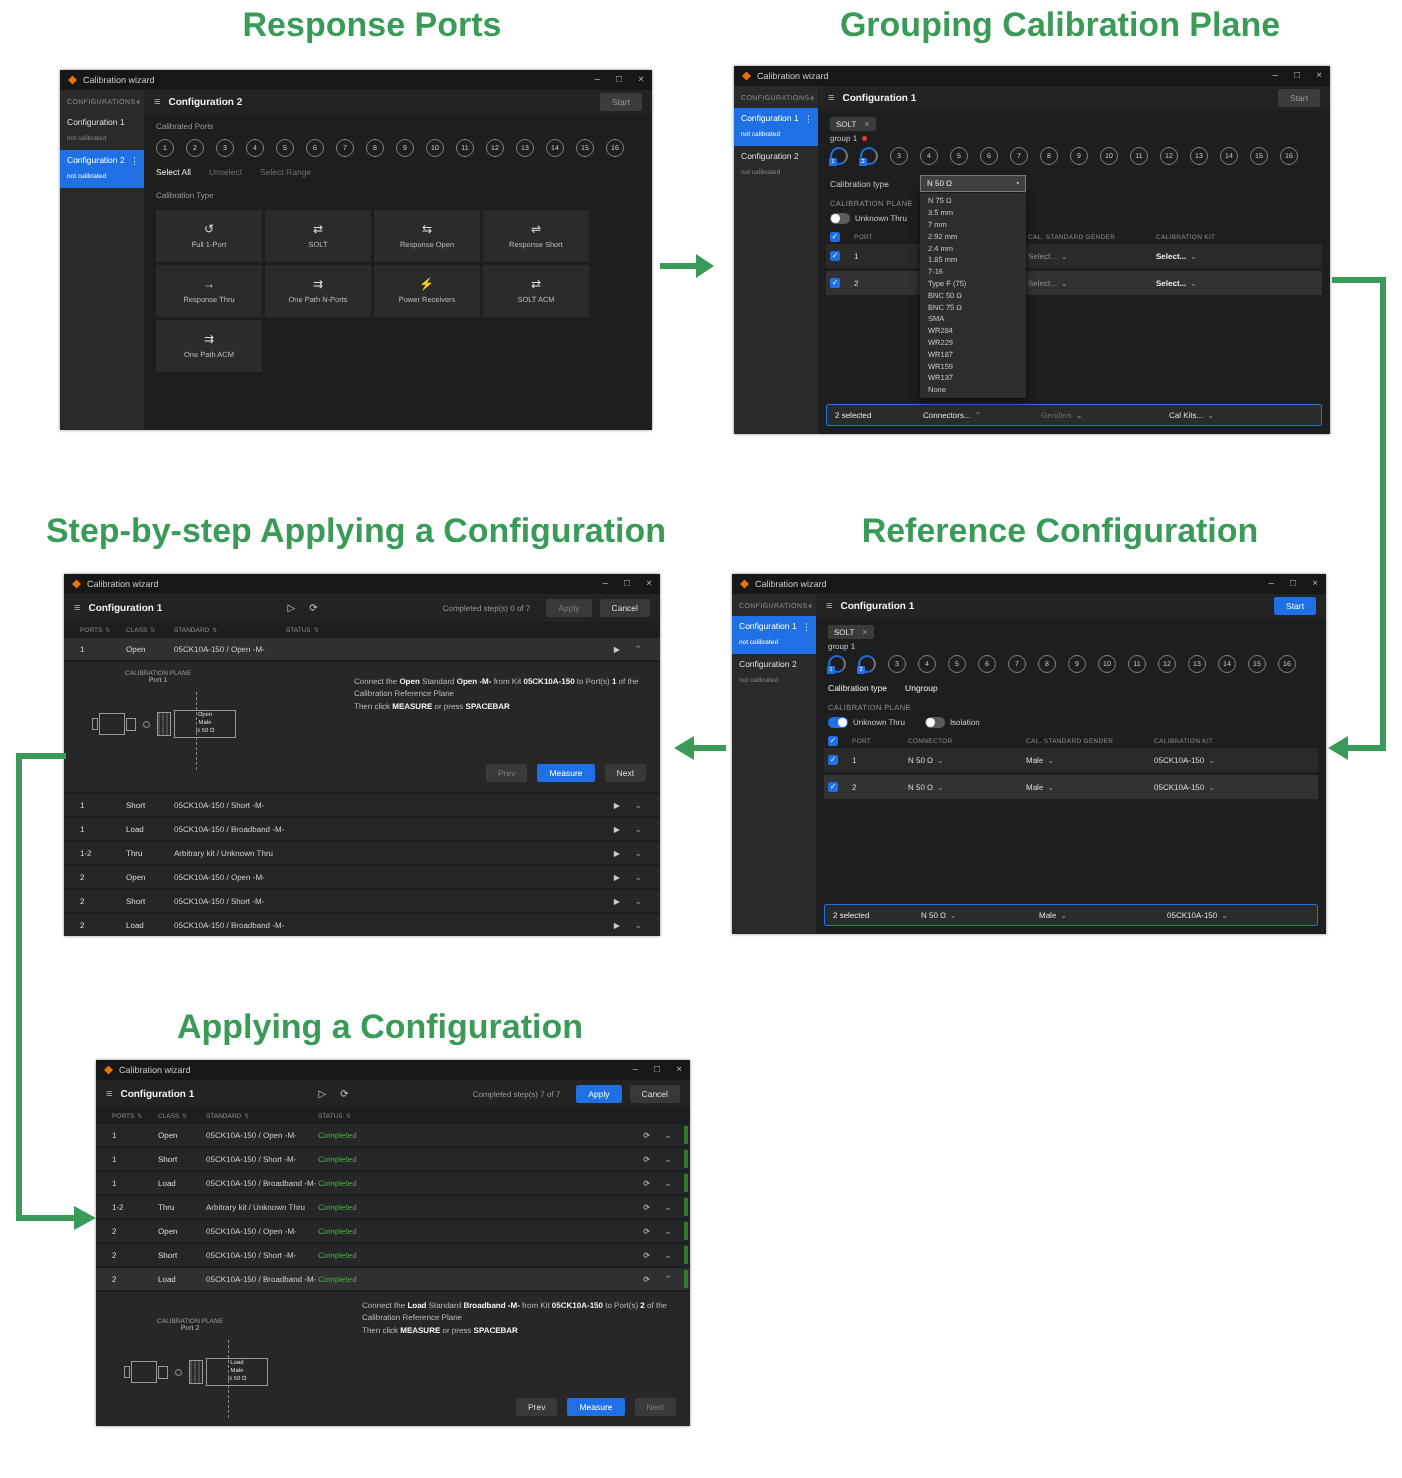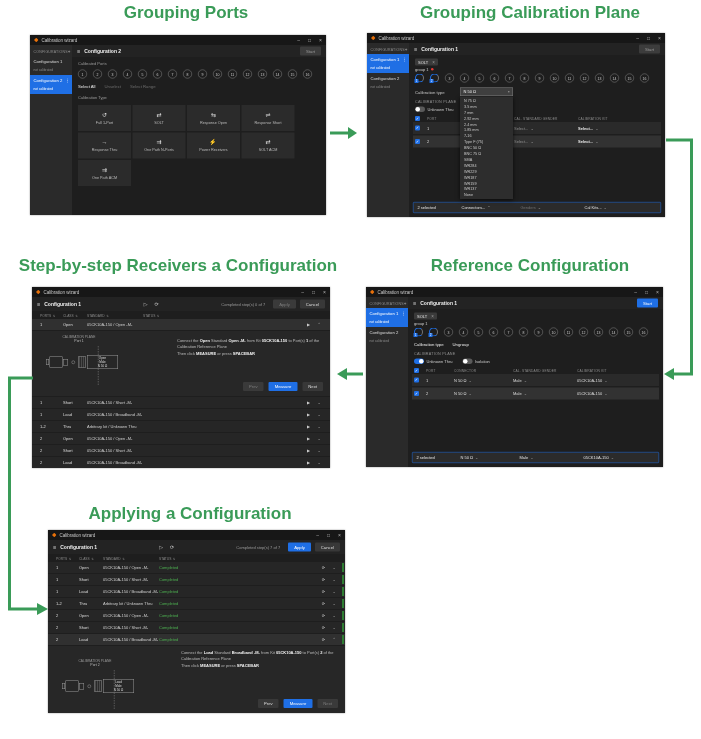--- a/index.html
+++ b/index.html
@@ -142,23 +142,23 @@
 
   svg.arrows{position:absolute;left:0;top:0;pointer-events:none;}
   .apath{stroke:var(--green);stroke-width:3;fill:none;}
   .ahead{fill:var(--green);}
 </style>
 </head>
 <body>
 
 <div>
 
-  <div class="caption" id="cap1">Grouping Ports</div>
+  <div class="caption" id="cap1">Response Ports</div>
   <div class="caption" id="cap2">Grouping Calibration Plane</div>
-  <div class="caption" id="cap3">Step-by-step Receivers a Configuration</div>
+  <div class="caption" id="cap3">Step-by-step Applying a Configuration</div>
   <div class="caption" id="cap4">Reference Configuration</div>
   <div class="caption" id="cap5">Applying a Configuration</div>
 
   <div class="win" id="w1">
     <div class="tbar">
       <span class="appicon"></span>
       <span class="title">Calibration wizard</span>
       <span class="ctrls">
         <span>–</span>
         <span>□</span>

